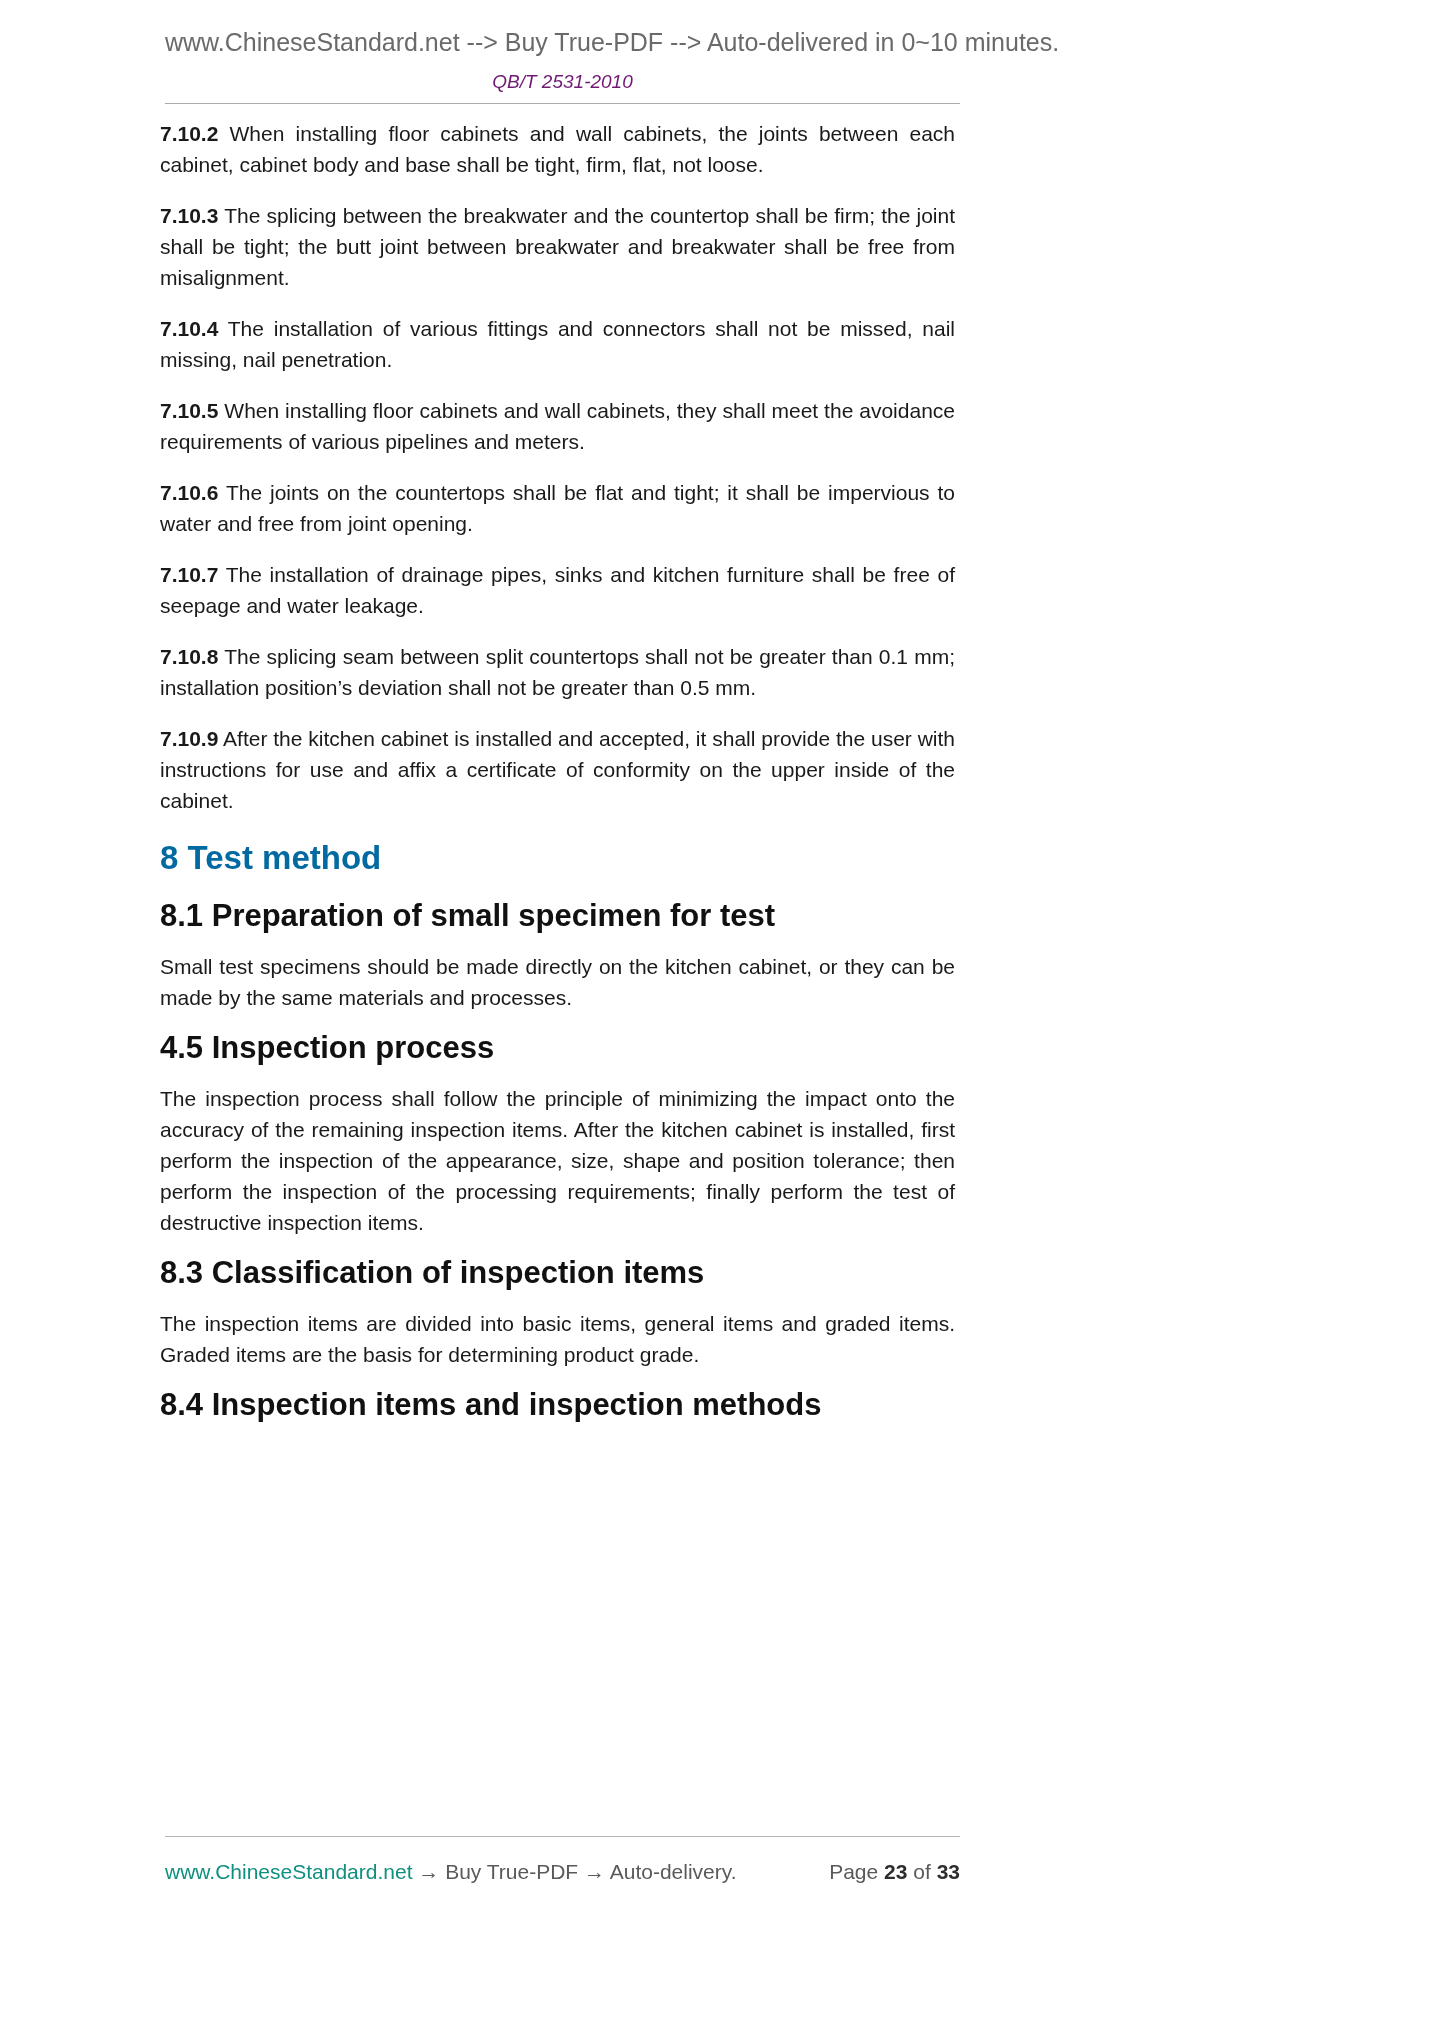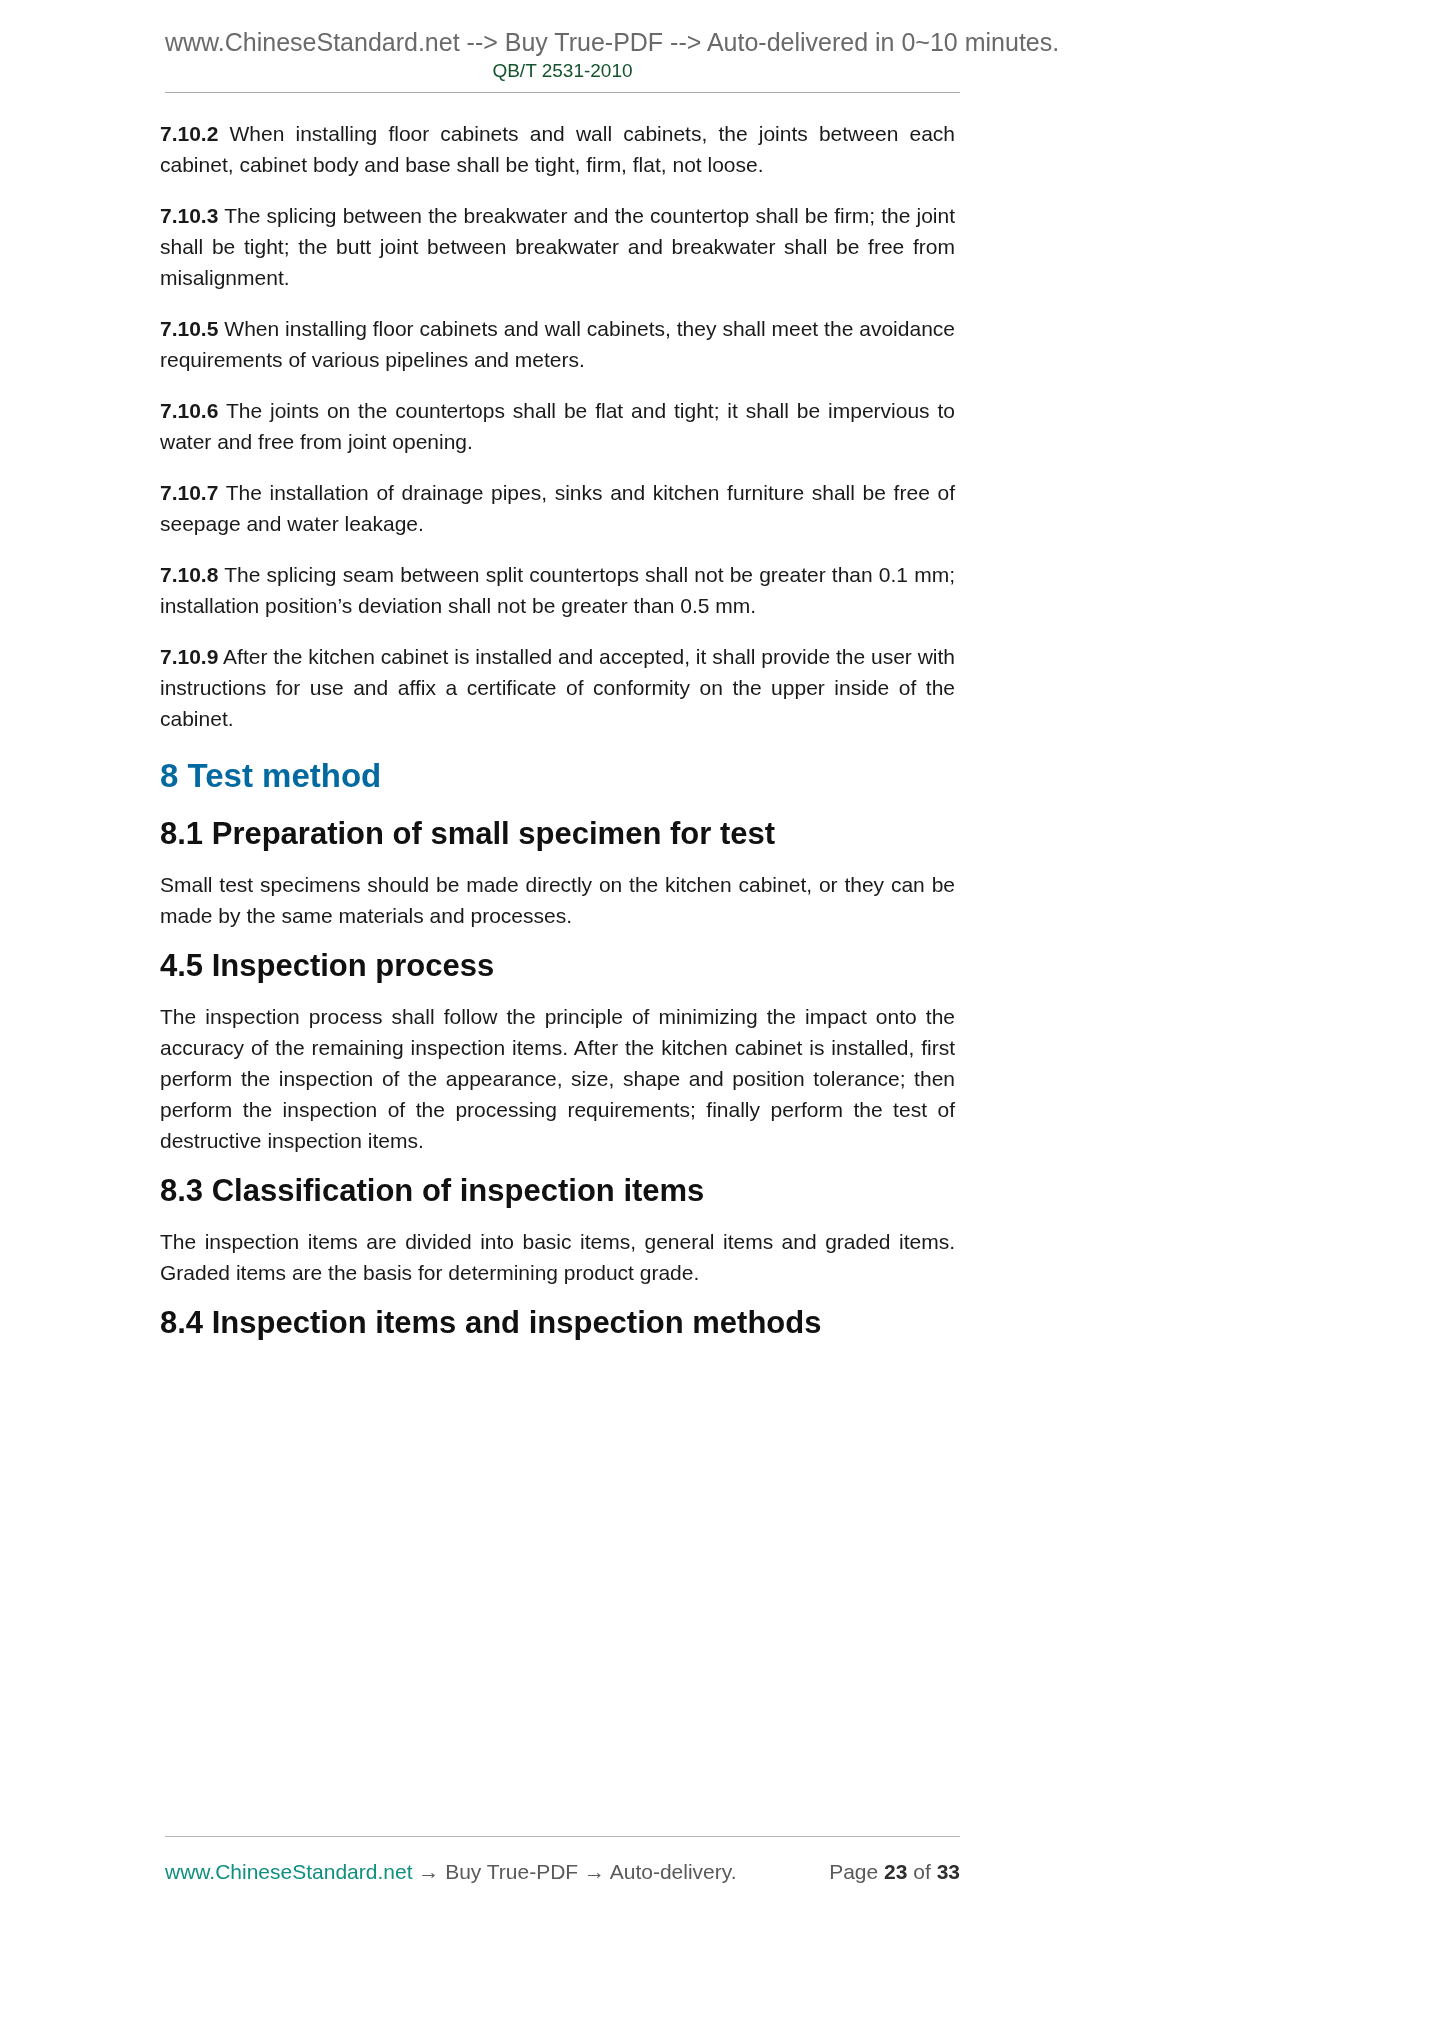--- a/index.html
+++ b/index.html
@@ -25,22 +25,23 @@
   }
   .header-tagline {
     font-size: 25px;
     line-height: 28px;
     color: #6a6a6a;
     white-space: nowrap;
   }
   .header-docnum {
     font-size: 19px;
     line-height: 22px;
-    color: #14532d;
-    margin-top: 4px;
+    color: #701a75;
+    margin-top: 15px;
+    font-style: italic;
   }
   .rule {
     height: 0;
     border-top: 1px solid #ababab;
   }
   .header-rule { margin-top: 10px; }
 
   
   .content {
     position: absolute;
@@ -111,20 +112,24 @@
     <p class="clause">
       <span class="clause-num">7.10.2</span>
       <span class="clause-text">When installing floor cabinets and wall cabinets, the joints between each cabinet, cabinet body and base shall be tight, firm, flat, not loose.</span>
     </p>
 
     <p class="clause">
       <span class="clause-num">7.10.3</span>
       <span class="clause-text">The splicing between the breakwater and the countertop shall be firm; the joint shall be tight; the butt joint between breakwater and breakwater shall be free from misalignment.</span>
     </p>
 
+    <p class="clause">
+      <span class="clause-num">7.10.4</span>
+      <span class="clause-text">The installation of various fittings and connectors shall not be missed, nail missing, nail penetration.</span>
+    </p>
 
     <p class="clause">
       <span class="clause-num">7.10.5</span>
       <span class="clause-text">When installing floor cabinets and wall cabinets, they shall meet the avoidance requirements of various pipelines and meters.</span>
     </p>
 
     <p class="clause">
       <span class="clause-num">7.10.6</span>
       <span class="clause-text">The joints on the countertops shall be flat and tight; it shall be impervious to water and free from joint opening.</span>
     </p>

